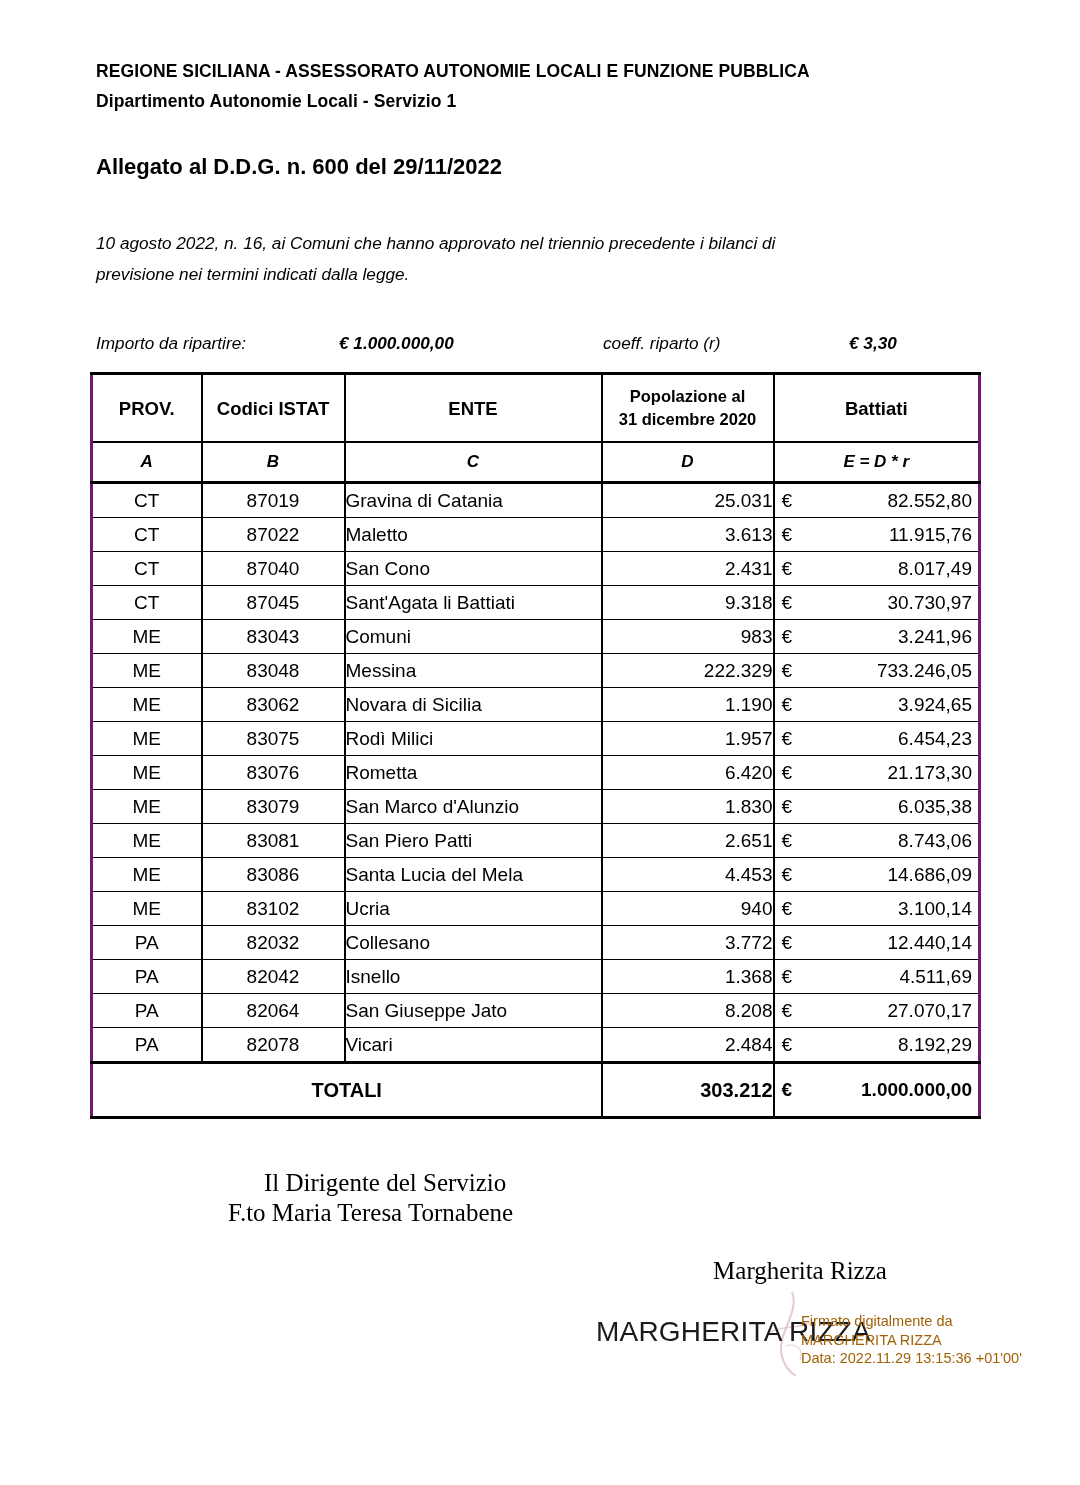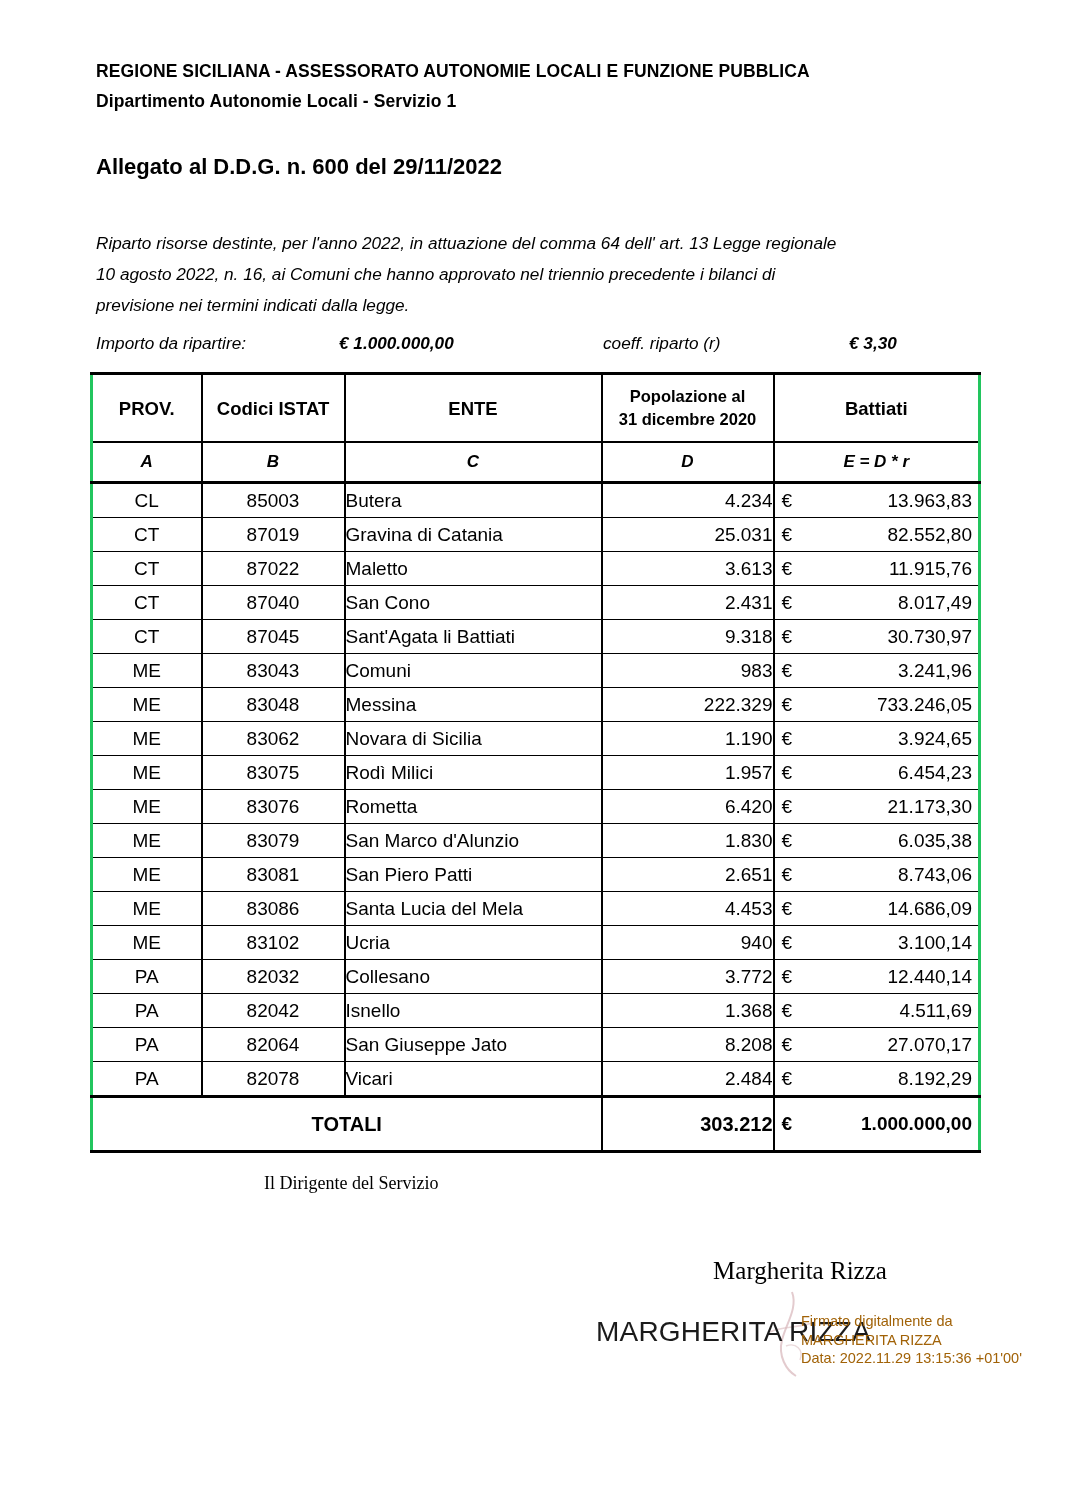--- a/index.html
+++ b/index.html
@@ -98,21 +98,21 @@
   }
 
   
   col.c-prov  { width: 110px; }
   col.c-istat { width: 143px; }
   col.c-ente  { width: 257px; }
   col.c-pop   { width: 172px; }
   col.c-rip   { width: 206px; }
 
   
-  table.riparto { border: 3px solid #22c55e; padding-left: 12px; }
+  table.riparto { border: 3px solid #701a75; padding-left: 12px; }
 
   tr.hdr-main th {
     height: 66px;
     text-align: center;
     font-weight: bold;
     font-size: 18.5px;
     border-left: 2px solid #000;
     border-right: 2px solid #000;
     border-top: 3px solid #000;
     border-bottom: 2px solid #000;
@@ -165,21 +165,21 @@
   }
   td.total-label { text-align: center; font-size: 24px; font-weight: bold; }
   td.total-pop { text-align: right; padding-right: 3px; font-size: 20px; }
 
   
   .sig-service {
     position: absolute;
     left: 228px;
     top: 1168px;
     font-family: "Liberation Serif", serif;
-    font-size: 18px;
+    font-size: 25px;
     line-height: 30px;
   }
   .sig-service .l1 { display: block; padding-left: 36px; white-space: nowrap; }
   .sig-service .l2 { display: block; white-space: nowrap; }
 
   .sig-general {
     position: absolute;
     left: 640px;
     top: 1254px;
     width: 320px;
@@ -226,21 +226,20 @@
 <div class="page">
 
   <div class="doc-header">
     <div class="line">REGIONE SICILIANA - ASSESSORATO AUTONOMIE LOCALI E FUNZIONE PUBBLICA</div>
     <div class="line">Dipartimento Autonomie Locali - Servizio 1</div>
   </div>
 
   <div class="allegato">Allegato al D.D.G. n. 600 del 29/11/2022</div>
 
   <div class="intro">
-    <span class="l">Riparto risorse destinte, per l'anno 2022, in attuazione del comma 64 dell' art. 13  Legge regionale</span>
     <span class="l">10 agosto 2022, n. 16, ai Comuni  che hanno approvato nel triennio precedente i bilanci di</span>
     <span class="l">previsione nei termini indicati dalla legge.</span>
   </div>
 
   <div class="importo-row">
     <span class="cell importo-lbl">Importo da ripartire:</span>
     <span class="cell importo-val">€ 1.000.000,00</span>
     <span class="cell coeff-lbl">coeff. riparto  (r)</span>
     <span class="cell coeff-val">€ 3,30</span>
   </div>
@@ -268,32 +267,20 @@
         <tr class="hdr-letters">
           <td>A</td>
           <td>B</td>
           <td>C</td>
           <td>D</td>
           <td>E = D  * r</td>
         </tr>
       </thead>
       <tbody id="tbody">
           <tr class="data-row">
-            <td class="prov">CL</td>
-            <td class="istat">85003</td>
-            <td class="ente">Butera</td>
-            <td class="pop">4.234</td>
-            <td class="rip">
-              <div class="rip-inner">
-                <span class="rip-eur">€</span>
-                <span class="rip-amt">13.963,83</span>
-              </div>
-            </td>
-          </tr>
-          <tr class="data-row">
             <td class="prov">CT</td>
             <td class="istat">87019</td>
             <td class="ente">Gravina di Catania</td>
             <td class="pop">25.031</td>
             <td class="rip">
               <div class="rip-inner">
                 <span class="rip-eur">€</span>
                 <span class="rip-amt">82.552,80</span>
               </div>
             </td>
@@ -501,20 +488,21 @@
               <span class="rip-amt">1.000.000,00</span>
             </div>
           </td>
         </tr>
       </tfoot>
     </table>
   </div>
 
   <div class="sig-service">
     <span class="l1">Il Dirigente del Servizio</span>
+    <span class="l2">F.to  Maria Teresa Tornabene</span>
   </div>
 
   <div class="sig-general">
     <span class="l">Margherita Rizza</span>
   </div>
 
   <svg class="sig-flourish" viewBox="0 0 80 92">
     <path d="M40 4 C46 20, 34 36, 30 52 C26 68, 34 82, 44 88" stroke="#d9b9bd" stroke-width="2" fill="none" opacity="0.75"></path>
     <path d="M18 44 C30 38, 50 40, 62 34" stroke="#d9b9bd" stroke-width="1.6" fill="none" opacity="0.6"></path>
     <path d="M34 58 C44 54, 52 62, 48 72" stroke="#d9b9bd" stroke-width="1.4" fill="none" opacity="0.55"></path>

